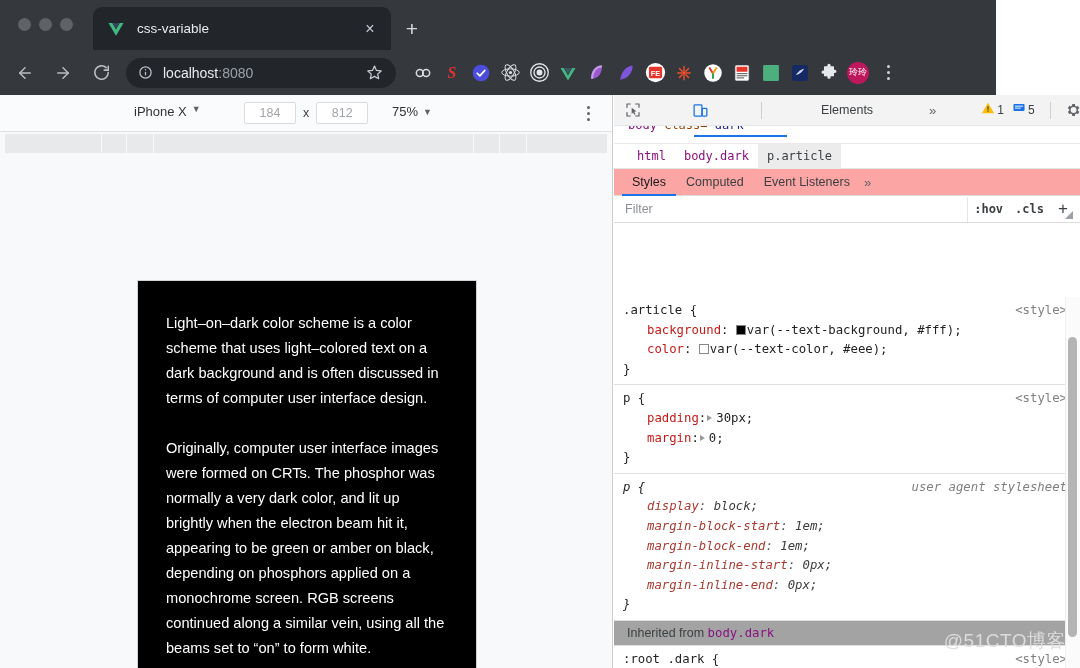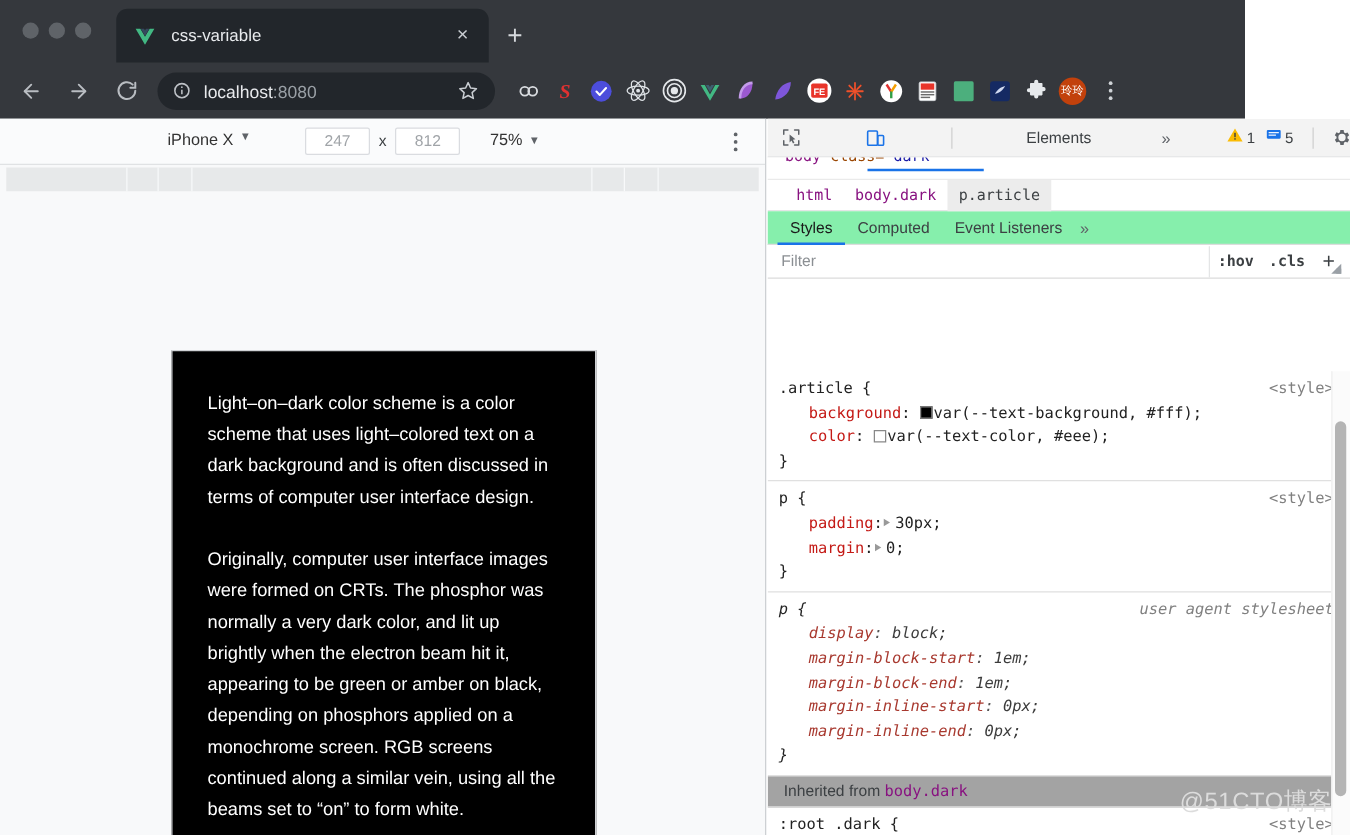--- a/index.html
+++ b/index.html
@@ -178,21 +178,21 @@
   .breadcrumbs {
     height: 25px; background: #fff; border-bottom: 1px solid #e4e5e6;
     display: flex; align-items: center; padding-left: 14px;
     font-family: "DejaVu Sans Mono", monospace; font-size: 12px;
   }
   .crumb { padding: 0 9px; height: 25px; display: flex; align-items: center; color: #881280; }
   .crumb.sel { background: #ececec; }
   .crumb.gray { color: #3c4043; }
 
   .pane-tabs {
-    height: 27px; background: #86efac; border-bottom: 1px solid #dcdcdc;
+    height: 27px; background: #fca5a5; border-bottom: 1px solid #dcdcdc;
     display: flex; align-items: center; padding-left: 8px;
   }
   .pane-tab {
     font-size: 12.5px; color: #3c4043; padding: 0 10px; height: 27px;
     display: flex; align-items: center; position: relative;
   }
   .pane-tab.active { color: #1a1a1a; }
   .pane-tab.active::after {
     content: ""; position: absolute; left: 0; right: 0; bottom: 0; height: 2px; background: #1a73e8;
   }
@@ -417,40 +417,40 @@
               <rect x="2.5" y="2.5" width="19" height="19" rx="3" fill="#152a63"></rect>
               <path d="M7 14.5c3.5-5 6-6.5 10-7.5-3 4.5-5.5 7-10 7.5z" fill="#cfd8f0"></path>
             </svg>
         </div>
         <div class="ext">
           <svg width="20" height="20" viewBox="0 0 24 24" fill="#e6e9ec">
               <path d="M10 3a2 2 0 0 1 4 0v1h3.2a.8.8 0 0 1 .8.8V8h1a2 2 0 0 1 0 4h-1v3.2a.8.8 0 0 1-.8.8H14v1a2 2 0 0 1-4 0v-1H6.8a.8.8 0 0 1-.8-.8V13H5a2 2 0 0 1 0-4h1V4.8A.8.8 0 0 1 6.8 4H10z"></path>
             </svg>
         </div>
         <div class="ext">
-          <span style="width:22px;height:22px;border-radius:50%;background:#c2410c;color:#fff;font-size:9px;display:flex;align-items:center;justify-content:center;font-family:Liberation Serif, serif;">玲玲</span>
+          <span style="width:22px;height:22px;border-radius:50%;background:#be185d;color:#fff;font-size:9px;display:flex;align-items:center;justify-content:center;font-family:Liberation Serif, serif;">玲玲</span>
         </div>
         <div class="kebab-v">
             <i></i>
             <i></i>
             <i></i>
           </div>
       </div>
     </div>
   </div>
 
   <div class="devpane">
 
     <div class="devbar">
       <div class="dev-select">
         <span>iPhone X</span>
         <span class="caret">▼</span>
       </div>
       <div class="dev-dim">
-        <span class="dim-input">247</span>
+        <span class="dim-input">184</span>
         <span class="dim-x">x</span>
         <span class="dim-input">812</span>
       </div>
       <div class="dev-zoom">
         <span>75%</span>
         <span class="caret">▼</span>
       </div>
       <div class="dev-kebab">
           <i></i>
           <i></i>

